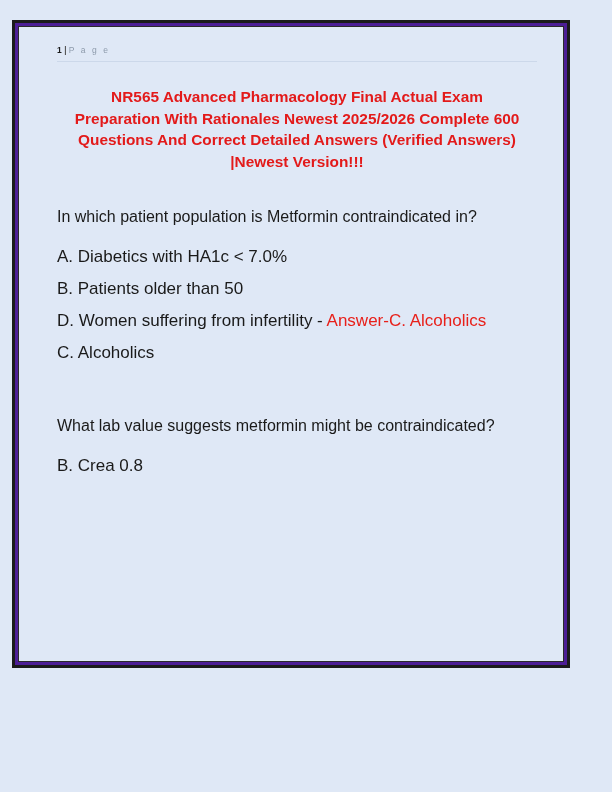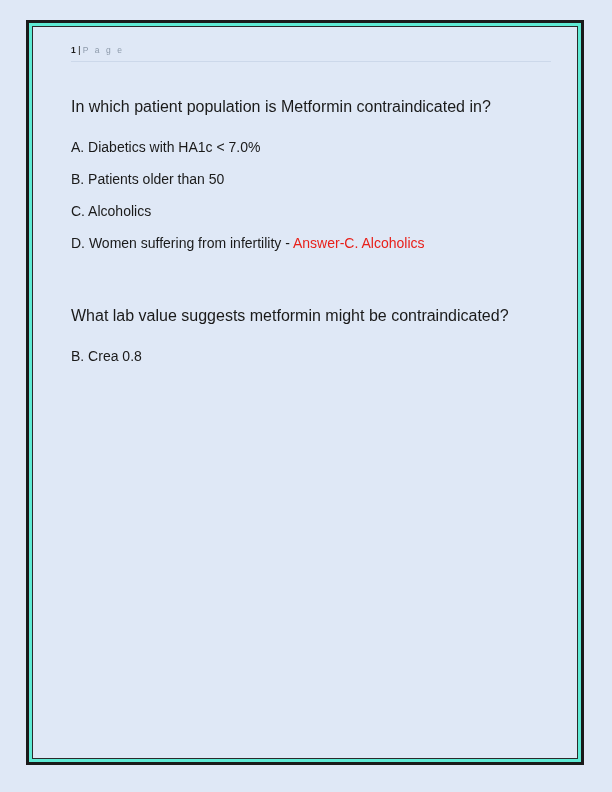--- a/index.html
+++ b/index.html
@@ -10,27 +10,27 @@
     width: 612px;
     height: 792px;
     background: #dfe8f6;
     font-family: "Liberation Sans", sans-serif;
     overflow: hidden;
   }
 
   
   #page-frame {
     position: absolute;
-    left: 26px;
+    left: 12px;
     top: 20px;
     width: 558px;
-    height: 745px;
+    height: 648px;
     box-sizing: border-box;
     border: 3px solid #1a1a1a;
-    background: #5eead4;
+    background: #4c1d95;
   }
   #page-frame-inner {
     position: absolute;
     left: 3px;
     top: 3px;
     right: 3px;
     bottom: 3px;
     box-sizing: border-box;
     border: 1px solid #2a2a2a;
     background: #dfe8f6;
@@ -87,21 +87,21 @@
   .question {
     font-size: 16px;
     line-height: 21px;
     color: #1a1a1a;
     max-width: 460px;
   }
   .options {
     margin-top: 20px;
   }
   .option {
-    font-size: 14px;
+    font-size: 17px;
     line-height: 20px;
     color: #1a1a1a;
     margin-bottom: 12px;
     white-space: nowrap;
   }
   .option:last-child { margin-bottom: 0; }
   .answer {
     color: #e8201a;
   }
   .qa-block + .qa-block {
@@ -112,29 +112,30 @@
 <body>
 
 <div id="page-frame">
   <div id="page-frame-inner">
     <div id="page-content">
 
       <div id="doc-header">
         <span class="hdr-num">1</span><span class="hdr-sep">|</span><span class="hdr-label">P a g e</span>
       </div>
 
+      <div id="doc-title">NR565 Advanced Pharmacology Final Actual Exam Preparation With Rationales Newest 2025/2026 Complete 600 Questions And Correct Detailed Answers (Verified Answers) |Newest Version!!!</div>
 
       <div id="doc-body">
         <div class="qa-block">
           <div class="question">In which patient population is Metformin contraindicated in?</div>
           <div class="options">
             <div class="option"><span>A. Diabetics with HA1c &lt; 7.0%</span><span class="answer"></span></div>
             <div class="option"><span>B. Patients older than 50</span><span class="answer"></span></div>
+            <div class="option"><span>D. Women suffering from infertility - </span><span class="answer">Answer-C. Alcoholics</span></div>
             <div class="option"><span>C. Alcoholics</span><span class="answer"></span></div>
-            <div class="option"><span>D. Women suffering from infertility - </span><span class="answer">Answer-C. Alcoholics</span></div>
           </div>
         </div>
 
         <div class="qa-block">
           <div class="question">What lab value suggests metformin might be contraindicated?</div>
           <div class="options">
             <div class="option"><span>B. Crea 0.8</span><span class="answer"></span></div>
           </div>
         </div>
       </div>

